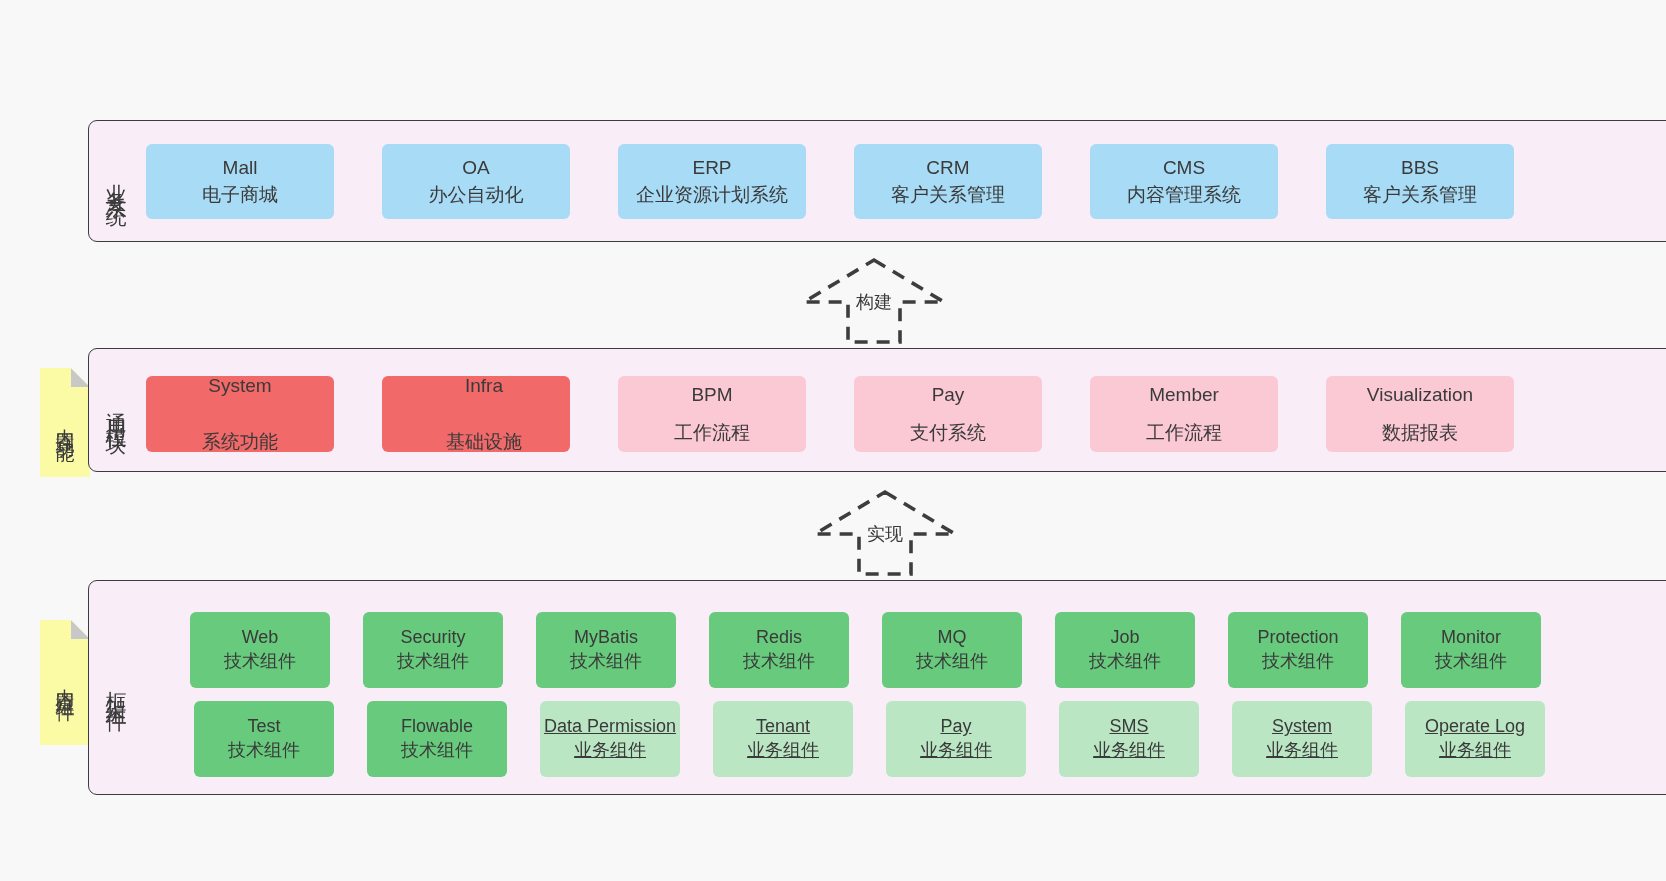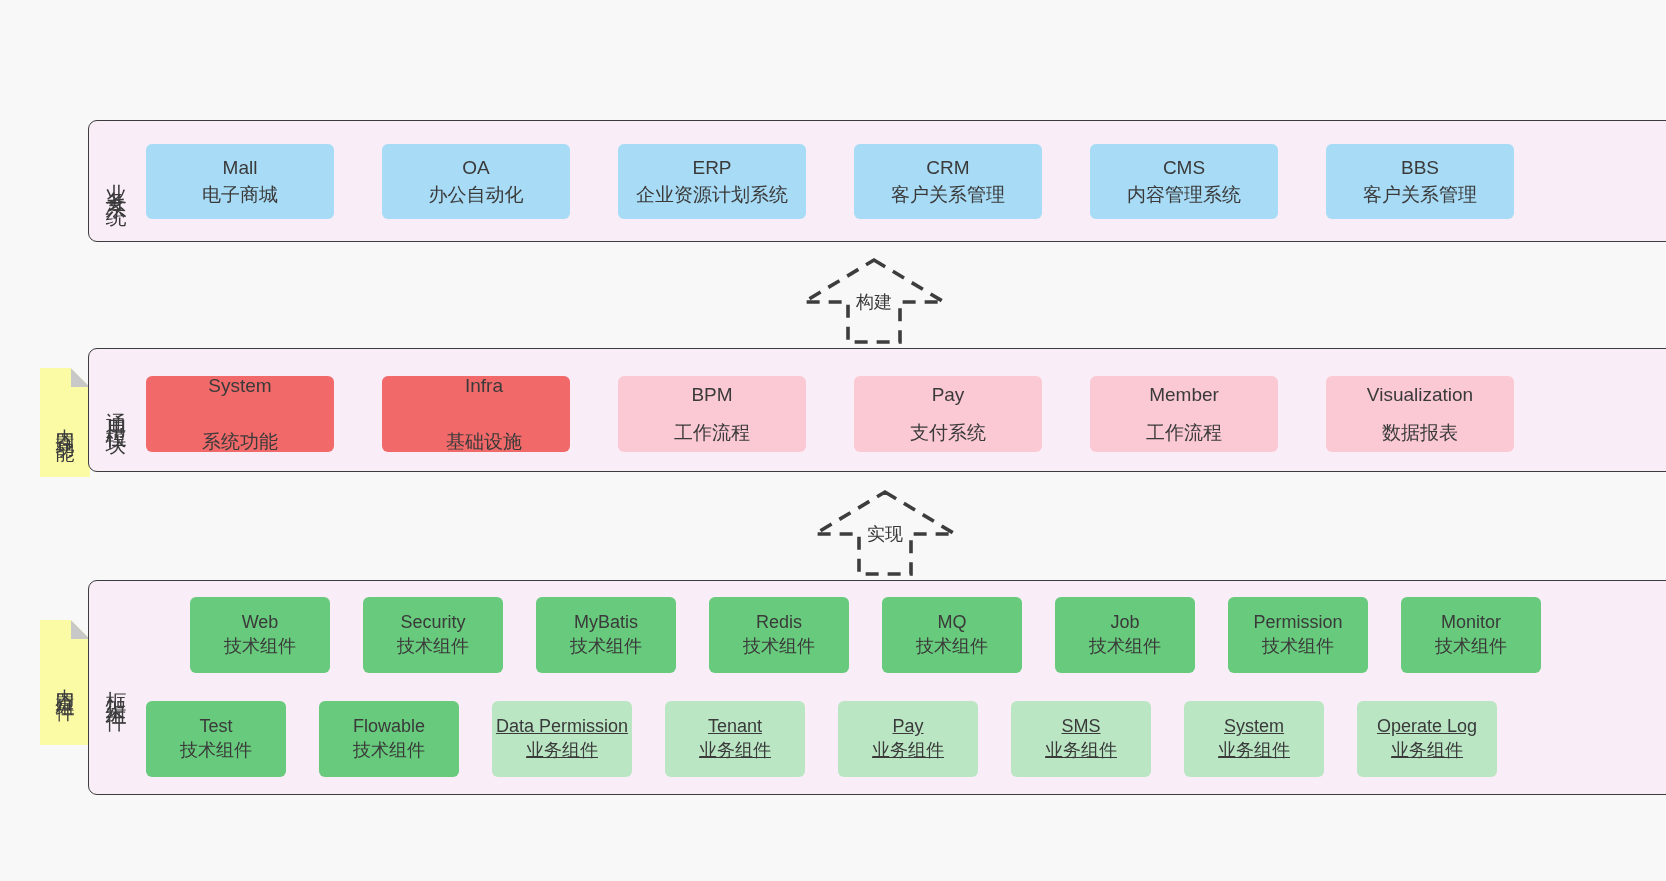--- a/index.html
+++ b/index.html
@@ -152,21 +152,21 @@
     <div class="arrow-label">实现</div>
   </div>
 
   <div class="tag" style="top:620px;height:125px;">
     <span>内置组件</span>
     <span class="fold"></span>
   </div>
 
   <div class="section" style="top:580px;height:215px;">
     <div class="side-label">框架组件</div>
-    <div class="boxes-row-sm" style="top:16px;padding-left:44px;">
+    <div class="boxes-row-sm" style="top:31px;padding-left:44px;">
       <div class="box box-sm green">
         <div>Web</div>
         <div>技术组件</div>
       </div>
       <div class="box box-sm green">
         <div>Security</div>
         <div>技术组件</div>
       </div>
       <div class="box box-sm green">
         <div>MyBatis</div>
@@ -178,29 +178,29 @@
       </div>
       <div class="box box-sm green">
         <div>MQ</div>
         <div>技术组件</div>
       </div>
       <div class="box box-sm green">
         <div>Job</div>
         <div>技术组件</div>
       </div>
       <div class="box box-sm green">
-        <div>Permission</div>
+        <div>Protection</div>
         <div>技术组件</div>
       </div>
       <div class="box box-sm green">
         <div>Monitor</div>
         <div>技术组件</div>
       </div>
     </div>
-    <div class="boxes-row-sm" style="top:120px;">
+    <div class="boxes-row-sm" style="top:120px;margin-left:48px;">
       <div class="box box-sm green">
         <div>Test</div>
         <div>技术组件</div>
       </div>
       <div class="box box-sm green">
         <div>Flowable</div>
         <div>技术组件</div>
       </div>
       <div class="box box-sm lightgreen">
         <div>Data Permission</div>

